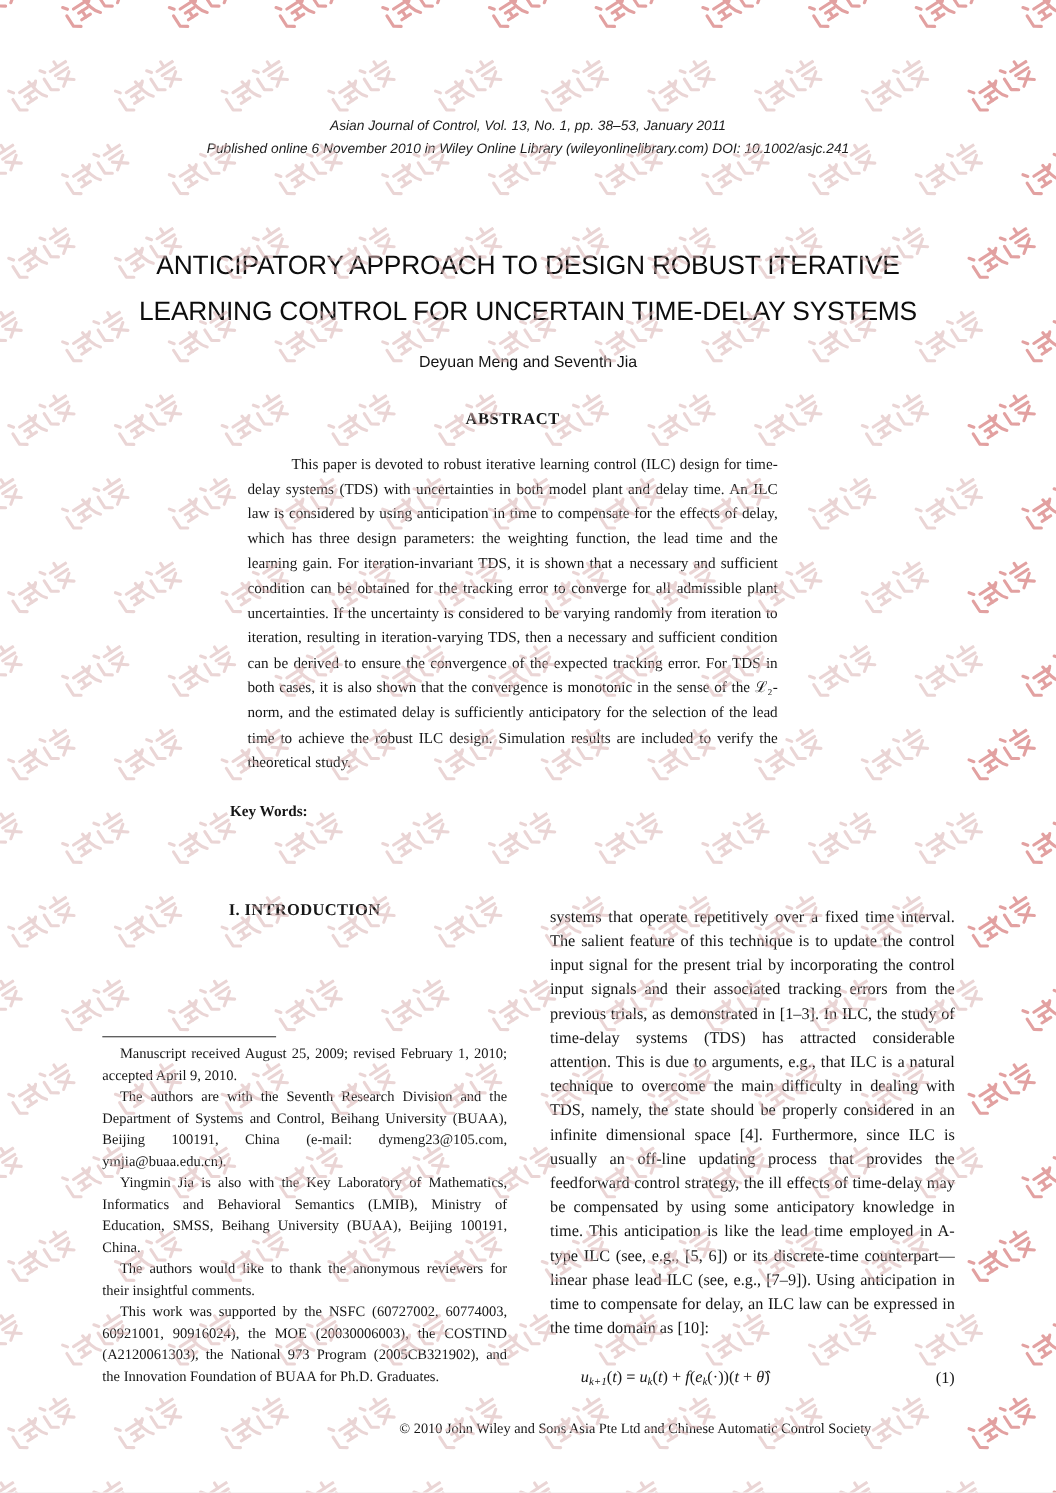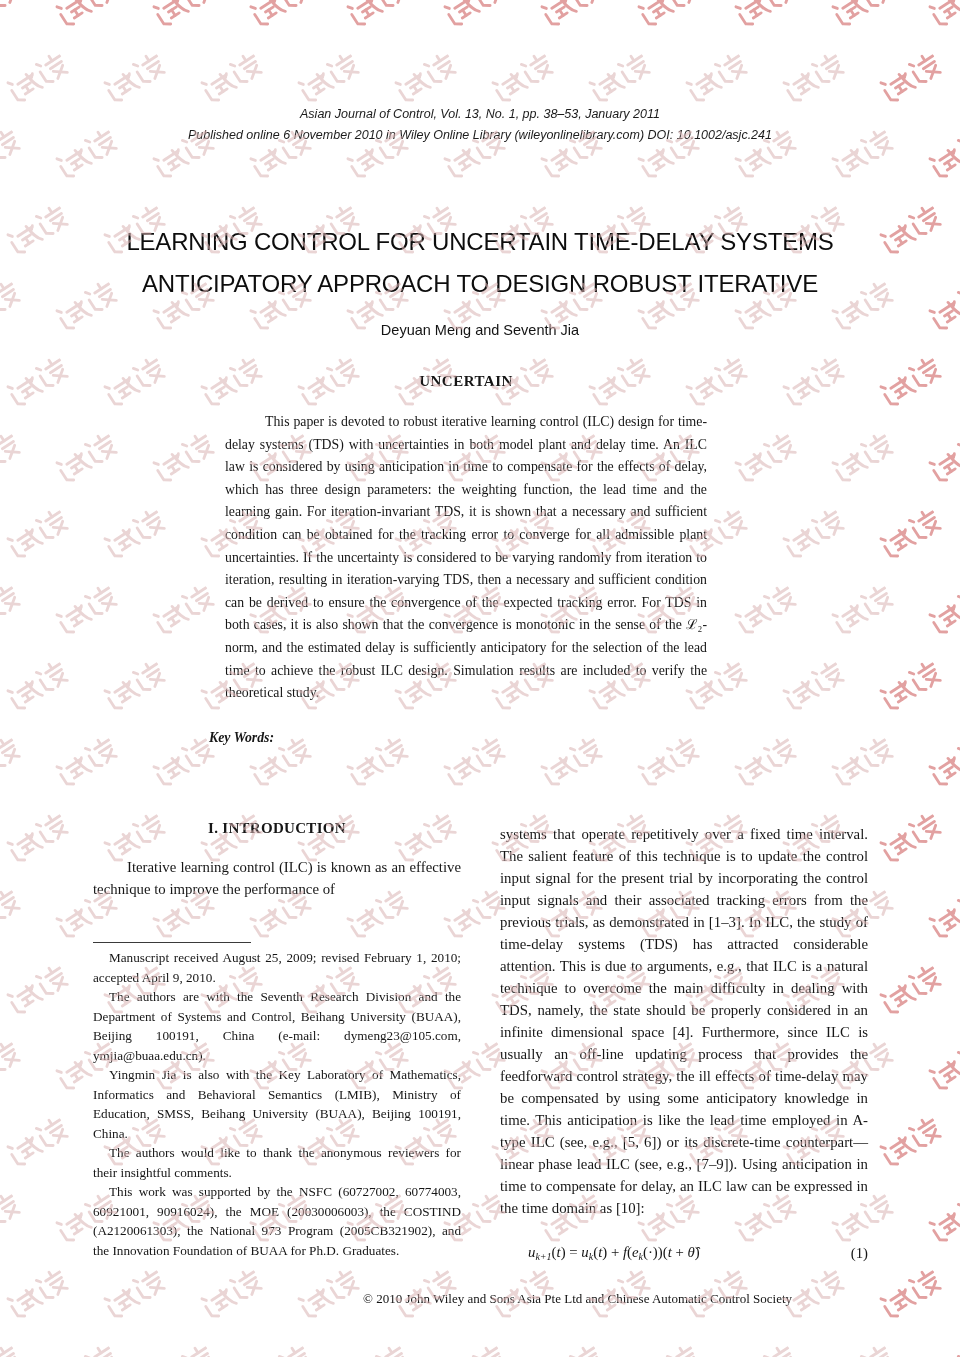--- a/index.html
+++ b/index.html
@@ -31,21 +31,21 @@
   }
   .abstract-text {
     position:absolute; top:411px; left:225px; width:482px;
     font-size:13.8px; line-height:22.6px; text-align:justify;
     text-indent:40px;
   }
   .keywords {
     position:absolute; top:727px; left:209px; width:484px;
     font-size:13.8px; line-height:22px; display:flex;
   }
-  .keywords .kw-label { flex:0 0 104px; font-weight:bold; font-style:italic; }
+  .keywords .kw-label { flex:0 0 104px; font-weight:bold; }
   .keywords .kw-text  { flex:1; text-align:justify; }
 
   .col-left  { position:absolute; top:820px; left:93px;  width:368px; }
   .col-right {
     position:absolute; top:823px; left:500px; width:368px;
     font-size:14.8px; line-height:22px; text-align:justify;
   }
   .intro-heading { text-align:center; font-weight:bold; font-size:15px; letter-spacing:0.3px; }
   .intro-para {
     margin-top:19px; font-size:14.8px; line-height:22px;
@@ -114,36 +114,35 @@
     </defs>
   </svg>
 
   <div class="content">
     <div class="journal-header sans">
       <div>Asian Journal of Control, Vol. 13, No. 1, pp. 38–53, January 2011</div>
       <div>Published online 6 November 2010 in Wiley Online Library (wileyonlinelibrary.com) DOI: 10.1002/asjc.241</div>
     </div>
 
     <div class="paper-title sans">
+      <div>ANTICIPATORY APPROACH TO DESIGN ROBUST ITERATIVE</div>
       <div>LEARNING CONTROL FOR UNCERTAIN TIME-DELAY SYSTEMS</div>
-      <div>ANTICIPATORY APPROACH TO DESIGN ROBUST ITERATIVE</div>
     </div>
 
     <div class="authors sans">Deyuan Meng and Seventh Jia</div>
 
-    <div class="abstract-heading">UNCERTAIN</div>
+    <div class="abstract-heading">ABSTRACT</div>
     <div class="abstract-text">This paper is devoted to robust iterative learning control (ILC) design for time-delay systems (TDS) with uncertainties in both model plant and delay time. An ILC law is considered by using anticipation in time to compensate for the effects of delay, which has three design parameters: the weighting function, the lead time and the learning gain. For iteration-invariant TDS, it is shown that a necessary and sufficient condition can be obtained for the tracking error to converge for all admissible plant uncertainties. If the uncertainty is considered to be varying randomly from iteration to iteration, resulting in iteration-varying TDS, then a necessary and sufficient condition can be derived to ensure the convergence of the expected tracking error. For TDS in both cases, it is also shown that the convergence is monotonic in the sense of the ℒ₂-norm, and the estimated delay is sufficiently anticipatory for the selection of the lead time to achieve the robust ILC design. Simulation results are included to verify the theoretical study.</div>
 
     <div class="keywords">
       <span class="kw-label">Key Words:</span>
     </div>
 
     <div class="col-left">
       <div class="intro-heading">I. INTRODUCTION</div>
-      <div class="intro-para">Iterative learning control (ILC) is known as an effective technique to improve the performance of</div>
     </div>
 
     <div class="footnote-block">
       <div class="footnote-rule"></div>
       <p>Manuscript received August 25, 2009; revised February 1, 2010; accepted April 9, 2010.</p>
       <p>The authors are with the Seventh Research Division and the Department of Systems and Control, Beihang University (BUAA), Beijing 100191, China (e-mail: dymeng23@105.com, ymjia@buaa.edu.cn).</p>
       <p>Yingmin Jia is also with the Key Laboratory of Mathematics, Informatics and Behavioral Semantics (LMIB), Ministry of Education, SMSS, Beihang University (BUAA), Beijing 100191, China.</p>
       <p>The authors would like to thank the anonymous reviewers for their insightful comments.</p>
       <p>This work was supported by the NSFC (60727002, 60774003, 60921001, 90916024), the MOE (20030006003), the COSTIND (A2120061303), the National 973 Program (2005CB321902), and the Innovation Foundation of BUAA for Ph.D. Graduates.</p>
     </div>

